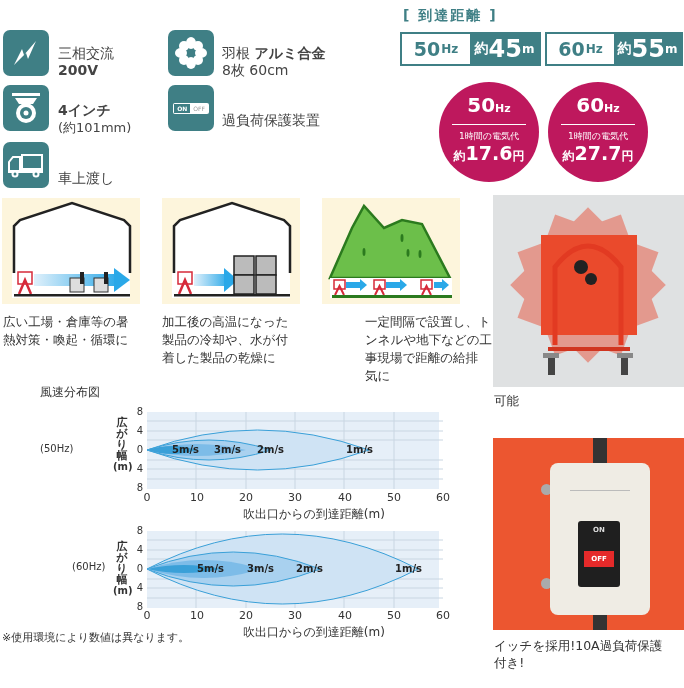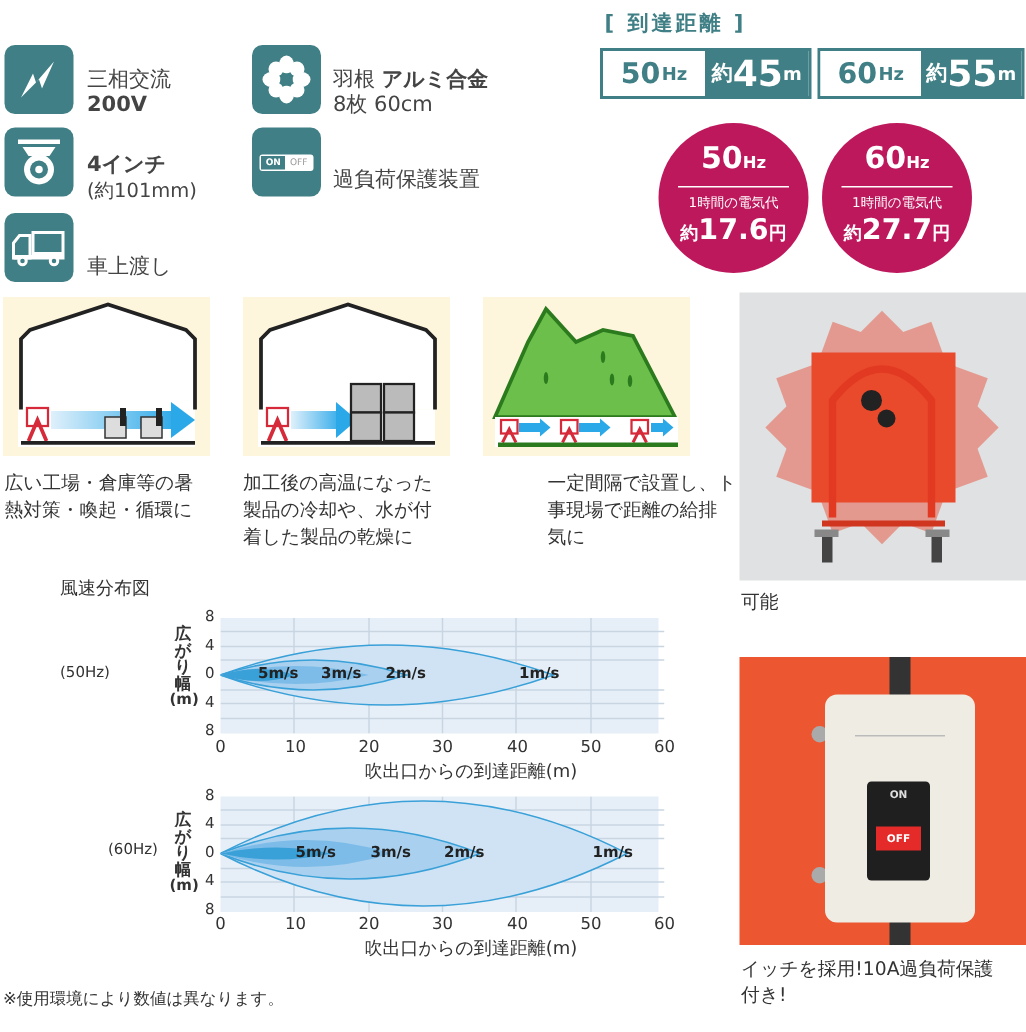--- a/index.html
+++ b/index.html
@@ -25,21 +25,21 @@
   .scene { position: absolute; top: 198px; width: 138px; height: 106px; background: #fdf5dc; }
   .caption { position: absolute; font-size: 12.5px; line-height: 18px; color: #333; }
   .photo { position: absolute; left: 493px; width: 191px; }
   .chart-title { position: absolute; left: 40px; top: 384px; font-size: 12px; color: #333; }
   .hz-label { position: absolute; font-size: 10px; color: #333; }
   .y-label { position: absolute; font-size: 11px; font-weight: bold; line-height: 11px; width: 12px; text-align: center; color: #333; }
   .plot { position: absolute; left: 147px; width: 292px; height: 77px; background: #e6eff8; }
   .tick-y { position: absolute; font-size: 10px; color: #333; width: 10px; text-align: right; }
   .tick-x { position: absolute; font-size: 11px; color: #333; width: 20px; text-align: center; }
   .xlabel { position: absolute; font-size: 12px; color: #333; }
-  .note { position: absolute; left: 2px; top: 658px; font-size: 11px; color: #333; }
+  .note { position: absolute; left: 2px; top: 630px; font-size: 11px; color: #333; }
 </style>
 </head>
 <body>
 
 <div class="icon-box" style="left:3px;top:30px;">
   <svg width="32" height="32" viewBox="0 0 32 32">
       <path d="M4 28 L12 12 L14 18 L26 4 L18 22 L16 16 Z" fill="#fff"></path>
     </svg>
 </div>
 <div class="spec-text" style="left:58px;top:33px;">
@@ -218,20 +218,21 @@
   <div>広い工場・倉庫等の暑</div>
     <div>熱対策・喚起・循環に</div>
 </div>
 <div class="caption" style="left:162px;top:313px;">
   <div>加工後の高温になった</div>
     <div>製品の冷却や、水が付</div>
     <div>着した製品の乾燥に</div>
 </div>
 <div class="caption" style="left:322px;top:313px;margin-left:43px;">
   <div>一定間隔で設置し、ト</div>
+    <div>ンネルや地下などの工</div>
     <div>事現場で距離の給排</div>
     <div>気に</div>
 </div>
 
 <div class="photo" style="top:195px;height:192px;background:#dfe1e2;">
   <svg width="191" height="192" viewBox="0 0 191 192">
     <g fill="#e8442a" opacity="0.45">
       <rect x="40" y="35" width="110" height="110" transform="rotate(45 95 90)"></rect>
       <rect x="40" y="35" width="110" height="110" transform="rotate(20 95 90)"></rect>
       <rect x="40" y="35" width="110" height="110" transform="rotate(-20 95 90)"></rect>

